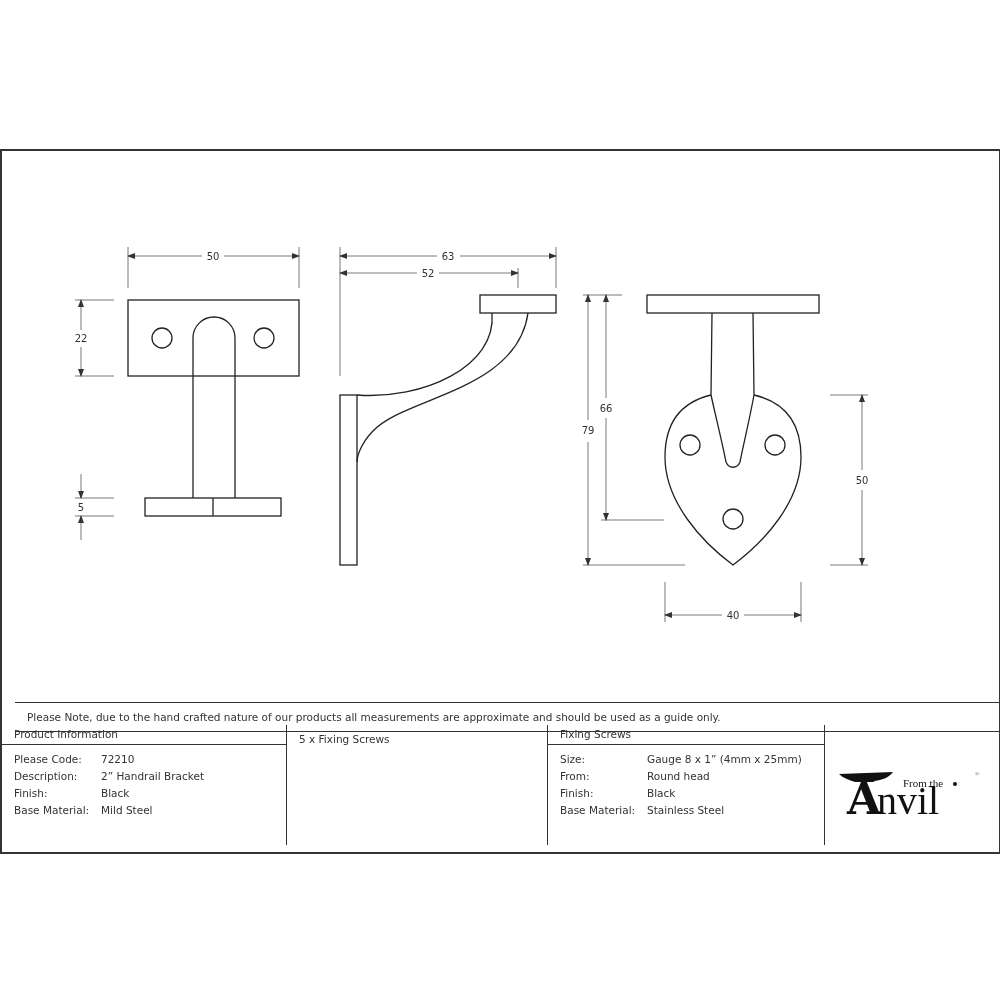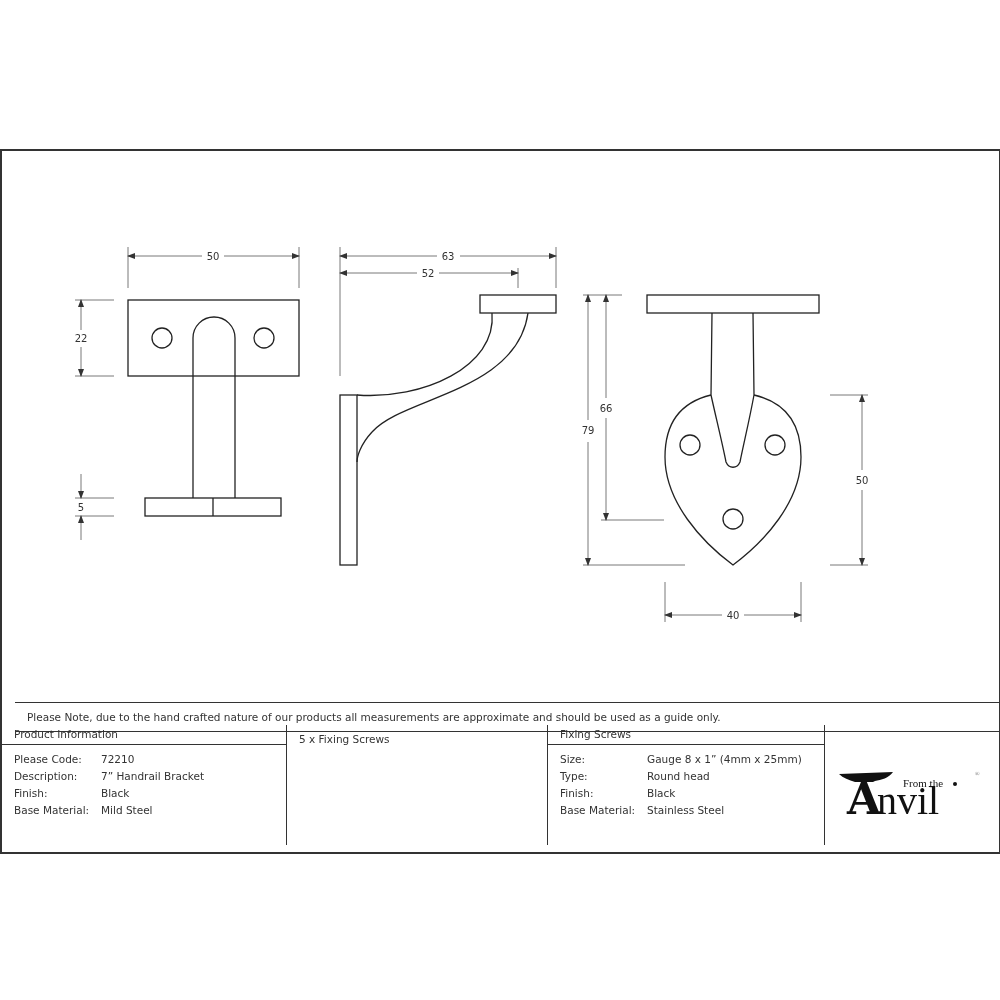--- a/index.html
+++ b/index.html
@@ -122,21 +122,21 @@
 
   <div class="col divider" style="left:0; width:285px;">
     <div class="col-head">Product Information</div>
     <div class="col-body">
       <div class="kv">
         <span class="k">Please Code:</span>
         <span>72210</span>
       </div>
       <div class="kv">
         <span class="k">Description:</span>
-        <span>7” Handrail Bracket</span>
+        <span>2” Handrail Bracket</span>
       </div>
       <div class="kv">
         <span class="k">Finish:</span>
         <span>Black</span>
       </div>
       <div class="kv">
         <span class="k">Base Material:</span>
         <span>Mild Steel</span>
       </div>
     </div>
@@ -149,21 +149,21 @@
   </div>
 
   <div class="col divider" style="left:546px; width:277px;">
     <div class="col-head">Fixing Screws</div>
     <div class="col-body">
       <div class="kv">
         <span class="k">Size:</span>
         <span>Gauge 8 x 1” (4mm x 25mm)</span>
       </div>
       <div class="kv">
-        <span class="k">Type:</span>
+        <span class="k">From:</span>
         <span>Round head</span>
       </div>
       <div class="kv">
         <span class="k">Finish:</span>
         <span>Black</span>
       </div>
       <div class="kv">
         <span class="k">Base Material:</span>
         <span>Stainless Steel</span>
       </div>

